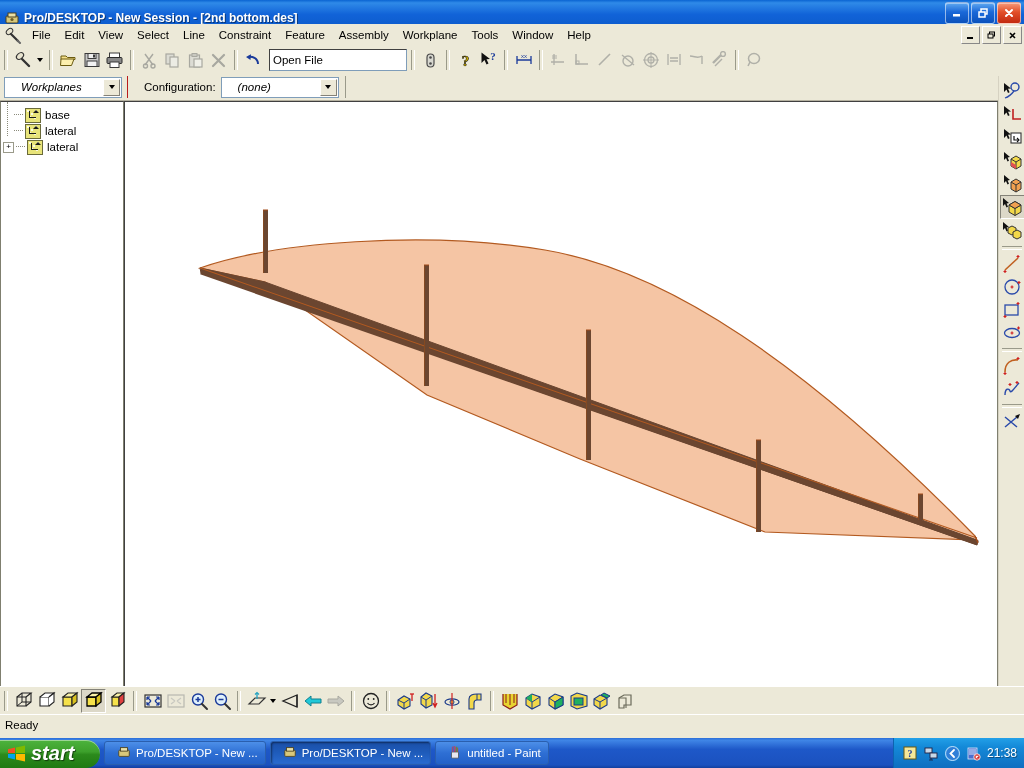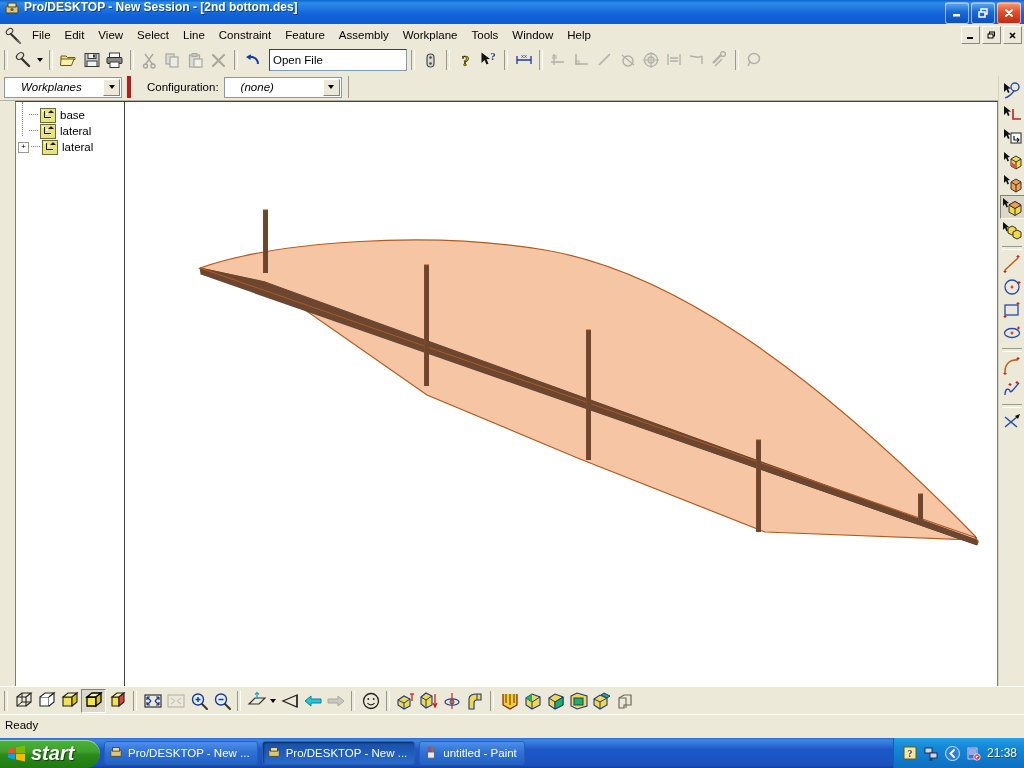--- a/index.html
+++ b/index.html
@@ -9,21 +9,21 @@
     font-size:11px;
     background:#ece9d8;
     -webkit-font-smoothing:none;
   }
   #app{position:relative;width:1024px;height:768px;}
 
   
   .titlebar{
     position:absolute;left:0;top:0;width:1024px;height:36px;
     background:linear-gradient(180deg,#0a64d2 0%,#2f8ae8 8%,#1163d8 40%,#0a58c8 88%,#0b4fb8 100%);
-    display:flex;
+    display:flex;align-items:center;
   }
   .titlebar .tb-icon{
     width:16px;height:16px;margin-left:4px;margin-right:4px;position:relative;flex:none;
   }
   .titlebar .tb-text{
     color:#fff;font-weight:bold;font-size:12px;
     text-shadow:1px 1px 0 rgba(0,0,0,.45);
     white-space:nowrap;
   }
   .tb-buttons{position:absolute;right:3px;top:2px;display:flex;gap:2px;}
@@ -90,27 +90,27 @@
   .combo .ctext{padding-left:16px;white-space:nowrap;overflow:hidden;font-style:italic;}
   .combo .cbtn{
     position:absolute;right:1px;top:1px;width:15px;height:15px;background:#ece9d8;
     border-top:1px solid #fff;border-left:1px solid #fff;
     border-right:1px solid #848278;border-bottom:1px solid #848278;
     display:flex;align-items:center;justify-content:center;
   }
   .combo .cbtn i{display:block;width:0;height:0;border-left:3px solid transparent;border-right:3px solid transparent;border-top:4px solid #000;}
   .cfg-label{margin-left:10px;margin-right:5px;font-size:11.5px;color:#000;}
   .cfg-group{
-    border-left:4px solid #b91c1c;margin-left:5px;padding-left:6px;height:22px;
+    border-left:1px solid #b91c1c;margin-left:5px;padding-left:6px;height:22px;
     display:flex;align-items:center;
   }
 
   
   .tree{
-    position:absolute;left:15px;top:101px;width:122px;height:584px;
+    position:absolute;left:0;top:101px;width:122px;height:584px;
     background:#fff;border:1px solid #7f7f6f;border-top:1px solid #404040;
     overflow:hidden;
   }
   .tree-inner{padding:5px 2px 0 2px;}
   .tnode{display:flex;align-items:center;height:16px;margin-bottom:0px;position:relative;}
   .texp{
     width:9px;height:9px;border:1px solid #9a9a8a;background:#fff;
     font-size:8px;line-height:7px;text-align:center;color:#000;
     margin-right:2px;flex:none;
   }
@@ -199,21 +199,21 @@
     display:flex;align-items:center;
     box-shadow:inset 0 1px 0 rgba(255,255,255,.45);
     flex:none;
   }
   .startbtn .slogo{width:19px;height:19px;margin-left:7px;flex:none;}
   .startbtn .stext{
     color:#fff;font-size:20px;font-style:italic;font-weight:bold;
     margin-left:5px;text-shadow:1px 1px 1px rgba(0,0,0,.55);
   }
   .taskitem{
-    height:22px;margin-left:4px;padding:0 7px 0 4px;
+    height:22px;margin-left:4px;padding:0 7px 0 12px;
     display:flex;align-items:center;gap:5px;
     border-radius:3px;color:#fff;font-size:11.5px;white-space:nowrap;
     background:linear-gradient(180deg,#4d8fe8,#2e6fd4 50%,#2361c8);
     border:1px solid #2a5fae;flex:none;max-width:165px;overflow:hidden;
   }
   .taskitem.active{
     background:linear-gradient(180deg,#1a4fa8,#1f5cbb 50%,#2a6bd0);
     box-shadow:inset 1px 1px 2px rgba(0,0,0,.45);
   }
   .tray{

